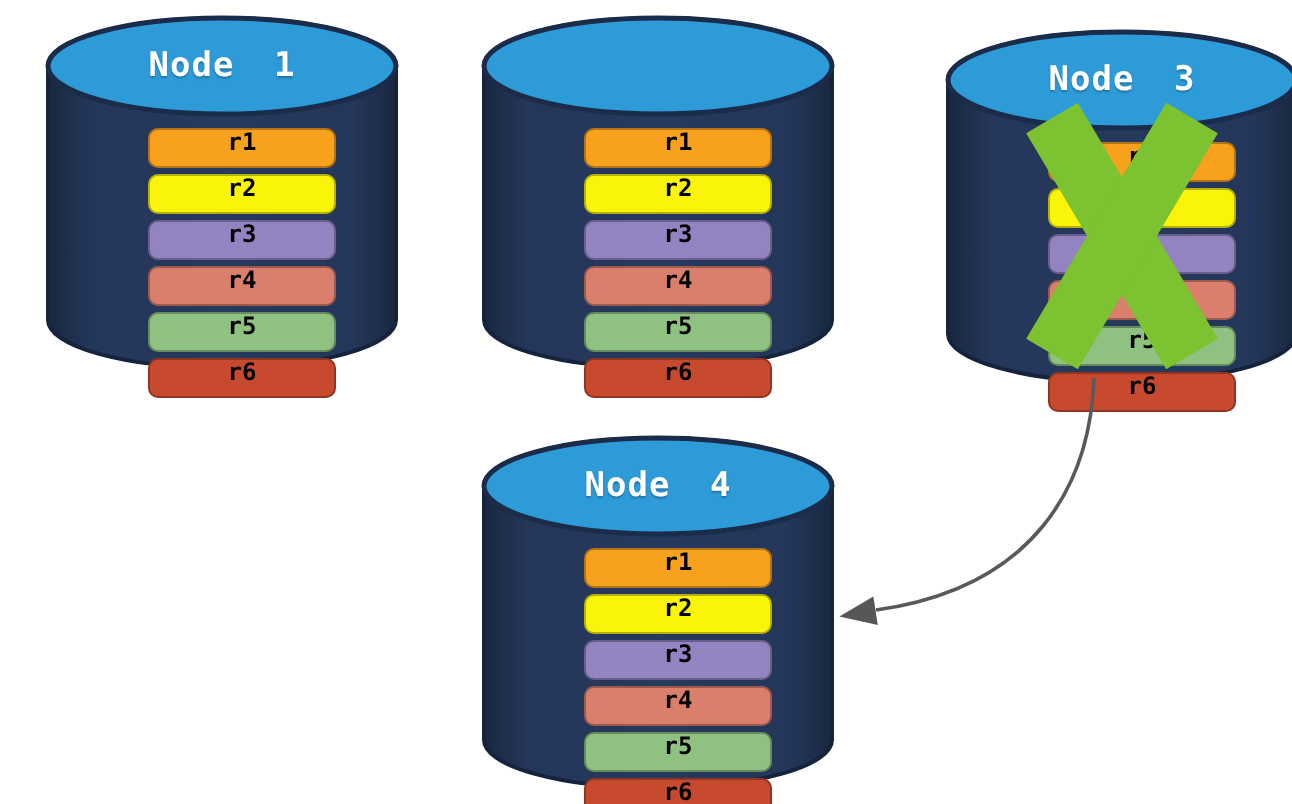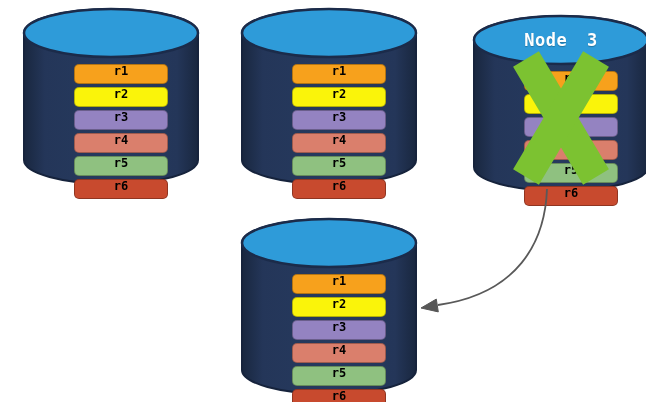--- a/index.html
+++ b/index.html
@@ -40,20 +40,21 @@
         <stop offset="100%" stop-color="#19273F"></stop>
       </linearGradient>
     </defs>
   </svg>
 
   <div class="node" style="left:22px;top:7px;">
     <svg class="cyl" width="178" height="186" viewBox="0 0 178 186">
       <path d="M2,26 L2,153 A87,24 0 0 0 176,153 L176,26 A87,24 0 0 0 2,26 Z" fill="url(#cylGrad)" stroke="#16233C" stroke-width="2"></path>
       <ellipse cx="89" cy="26" rx="87" ry="24" fill="#2E9BD9" stroke="#1B2B4A" stroke-width="2.5"></ellipse>
     </svg>
+    <div class="node-title">Node 1</div>
     <div class="rows">
       <div class="row" style="background: rgb(247, 161, 28);">r1</div>
       <div class="row" style="background: rgb(250, 244, 10);">r2</div>
       <div class="row" style="background: rgb(148, 131, 193);">r3</div>
       <div class="row" style="background: rgb(218, 127, 108);">r4</div>
       <div class="row" style="background: rgb(143, 193, 128);">r5</div>
       <div class="row" style="background: rgb(200, 74, 46);">r6</div>
     </div>
   </div>
 
@@ -90,20 +91,21 @@
       <line x1="54" y1="45" x2="124" y2="163" stroke="#7CC231" stroke-width="30" stroke-linecap="butt"></line>
       <line x1="124" y1="45" x2="54" y2="163" stroke="#7CC231" stroke-width="30" stroke-linecap="butt"></line>
     </svg>
   </div>
 
   <div class="node" style="left:240px;top:217px;">
     <svg class="cyl" width="178" height="186" viewBox="0 0 178 186">
       <path d="M2,26 L2,153 A87,24 0 0 0 176,153 L176,26 A87,24 0 0 0 2,26 Z" fill="url(#cylGrad)" stroke="#16233C" stroke-width="2"></path>
       <ellipse cx="89" cy="26" rx="87" ry="24" fill="#2E9BD9" stroke="#1B2B4A" stroke-width="2.5"></ellipse>
     </svg>
+    <div class="node-title">Node 4</div>
     <div class="rows">
       <div class="row" style="background: rgb(247, 161, 28);">r1</div>
       <div class="row" style="background: rgb(250, 244, 10);">r2</div>
       <div class="row" style="background: rgb(148, 131, 193);">r3</div>
       <div class="row" style="background: rgb(218, 127, 108);">r4</div>
       <div class="row" style="background: rgb(143, 193, 128);">r5</div>
       <div class="row" style="background: rgb(200, 74, 46);">r6</div>
     </div>
   </div>
 

